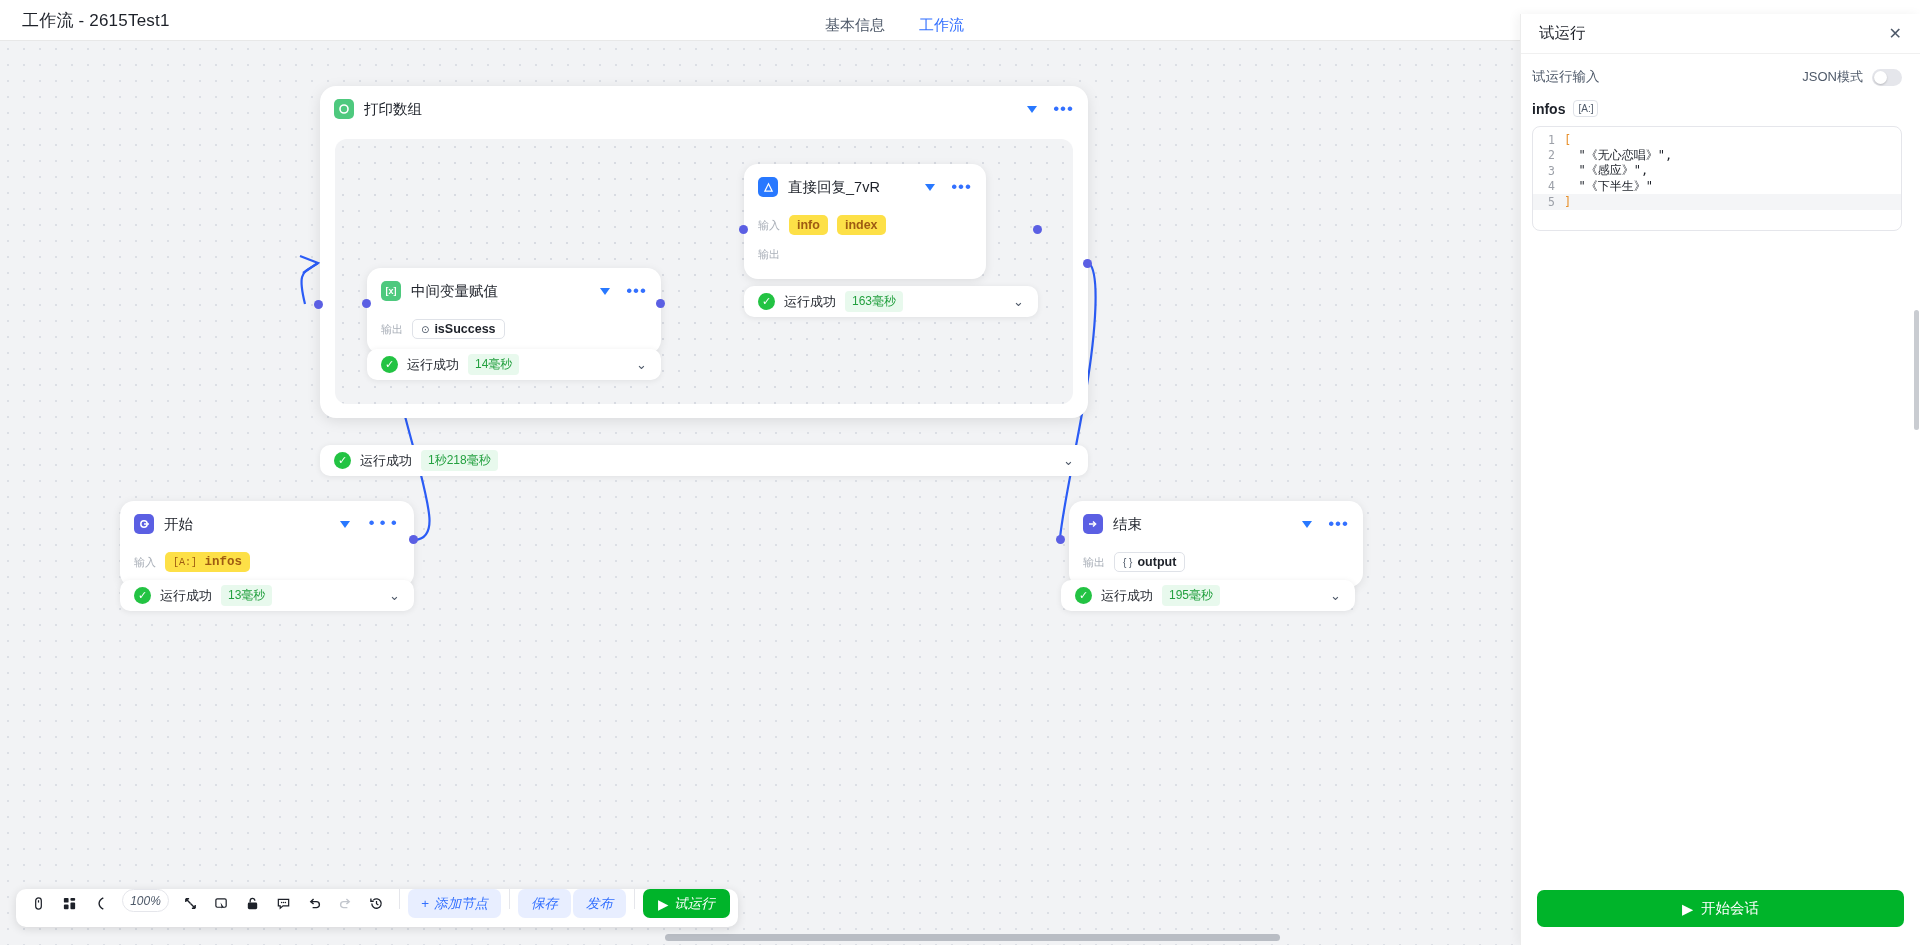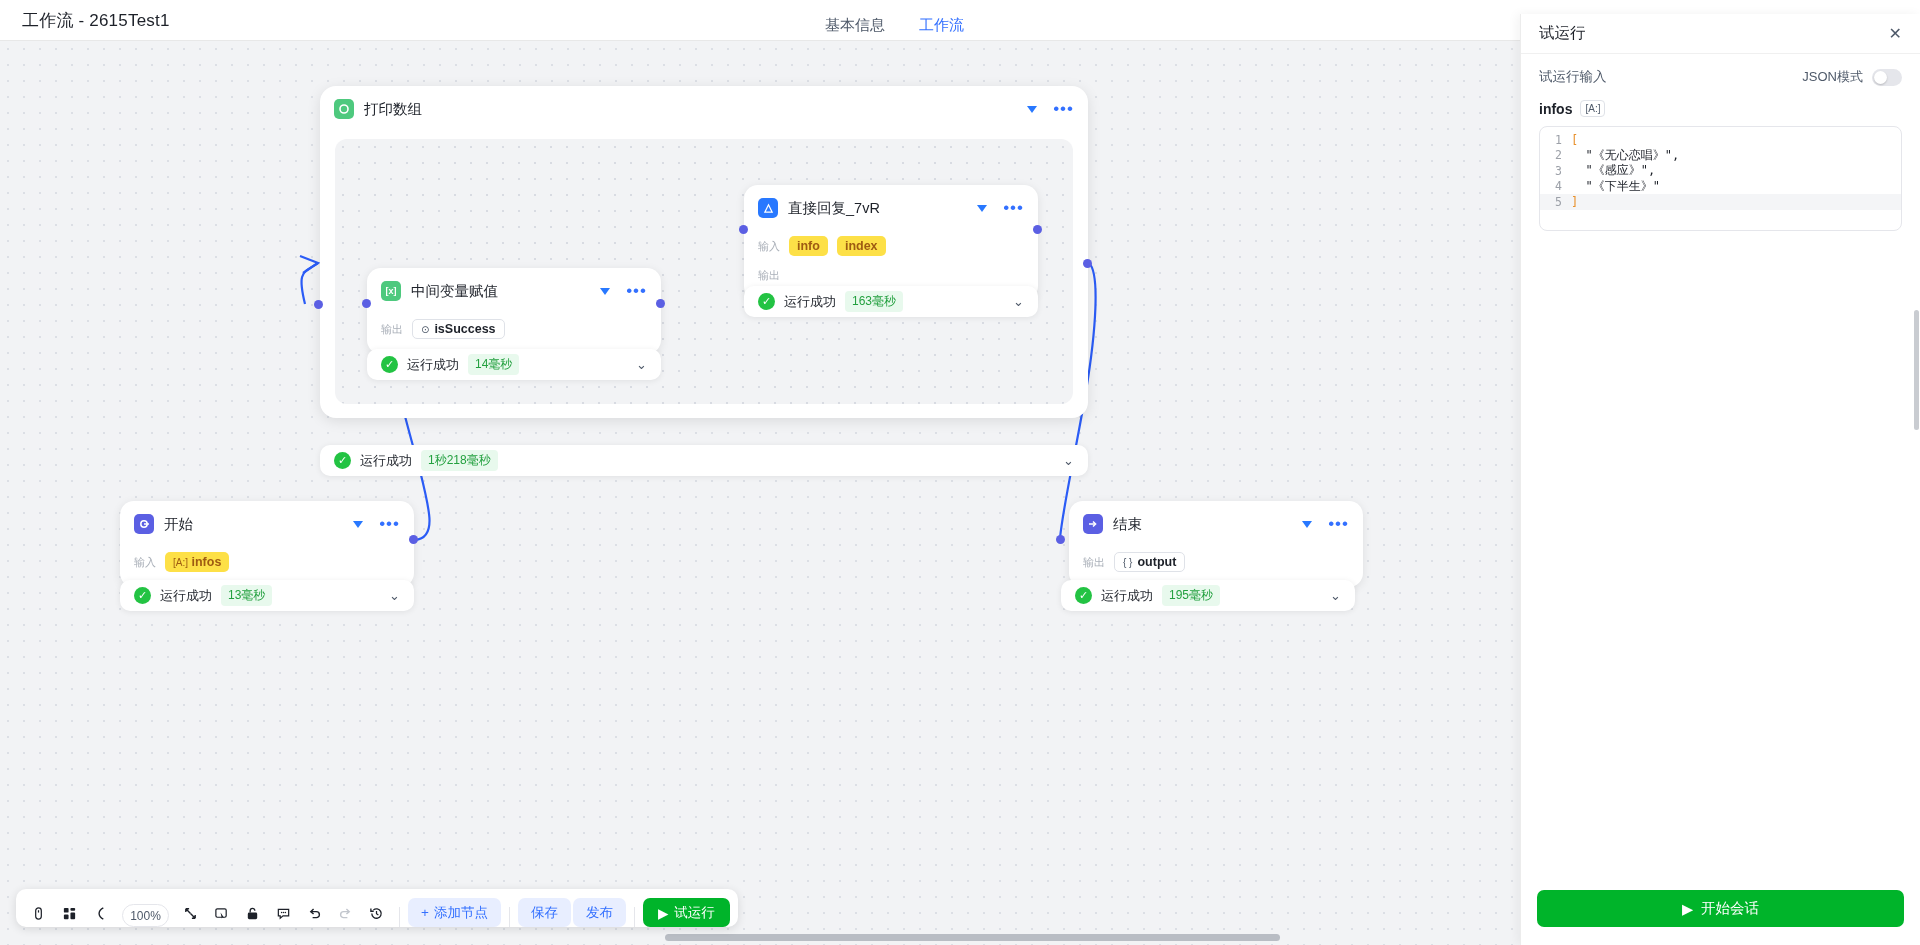--- a/index.html
+++ b/index.html
@@ -111,21 +111,21 @@
     position: absolute; left: 15px; top: 53px; width: 738px; height: 265px;
     background: #f2f3f5; border-radius: 12px;
     background-image: radial-gradient(#d8dbe2 1px, transparent 1.2px);
     background-size: 16px 16px;
   }
 
   
   .toolbar {
     position: absolute; left: 16px; bottom: 18px; height: 38px;
     background: #fff; border-radius: 10px; box-shadow: 0 2px 10px rgba(0,0,0,.12);
-    display: flex; align-items: flex-end; padding: 0 8px; gap: 2px; z-index: 20;
+    display: flex; align-items: flex-start; padding: 0 8px; gap: 2px; z-index: 20; font-style: italic;
   }
   .tb-btn {
     width: 29px; height: 28px; display: flex; align-items: center; justify-content: center;
     border-radius: 6px; cursor: pointer; color: #1d2129;
   }
   .zoom-pill {
     border: 1px solid #e5e6eb; border-radius: 13px; height: 23px; min-width: 47px;
     display: flex; align-items: center; justify-content: center;
     font-size: 12px; color: #4e5969; margin: 0 5px; cursor: pointer;
   }
@@ -151,21 +151,21 @@
     background: #ffffff; border-left: 1px solid #ececec;
     box-shadow: -3px 0 10px rgba(0,0,0,.05);
     display: flex; flex-direction: column; z-index: 30;
   }
   .panel-head {
     height: 40px; display: flex; align-items: center; padding: 0 18px;
     border-bottom: 1px solid #f0f0f0;
   }
   .panel-title { font-size: 15.5px; color: #1d2129; }
   .panel-close { margin-left: auto; font-size: 16px; color: #4e5969; cursor: pointer; }
-  .panel-body { flex: 1; padding: 14px 18px 0 18px; overflow: hidden; }
+  .panel-body { flex: 1; padding: 14px 18px 0 11px; overflow: hidden; }
   .row-between { display: flex; align-items: center; }
   .sub-label { font-size: 13.5px; color: #4e5969; }
   .json-mode { margin-left: auto; display: flex; align-items: center; gap: 9px; }
   .json-mode-label { font-size: 13px; color: #4e5969; }
   .toggle {
     width: 30px; height: 17px; border-radius: 10px; background: #e5e6eb;
     position: relative; cursor: pointer;
   }
   .toggle::after {
     content: ""; position: absolute; left: 2px; top: 2px;
@@ -243,21 +243,21 @@
         <div class="node-head-actions">
           <div class="caret-down"></div>
           <div class="dots">•••</div>
         </div>
       </div>
       <div class="loop-inner"></div>
     </div>
     <div class="anchor" style="left:314px; top:259px;"></div>
     <div class="anchor" style="left:1083px; top:218px;"></div>
 
-    <div class="node" style="left:744px; top:144px; width:294px;">
+    <div class="node" style="left:744px; top:123px; width:242px;">
       <div class="node-head">
         <div class="node-icon ic-blue">
           <svg width="11" height="11" viewBox="0 0 12 12">
             <path d="M6 2 L10 10 L2 10 Z" fill="none" stroke="#fff" stroke-width="1.3"></path>
           </svg>
         </div>
         <div class="node-title">直接回复_7vR</div>
         <div class="node-head-actions">
           <div class="caret-down"></div>
           <div class="dots">•••</div>
@@ -313,21 +313,21 @@
       <span class="chev">⌄</span>
     </div>
 
     <div class="status" style="left:320px; top:404px; width:768px; height:31px;">
       <div class="check">✓</div>
       <span class="status-text">运行成功</span>
       <span class="ms-badge">1秒218毫秒</span>
       <span class="chev">⌄</span>
     </div>
 
-    <div class="node" style="left:120px; top:460px; width:294px;">
+    <div class="node" style="left:120px; top:460px; width:294px;font-family:Liberation Mono, monospace;">
       <div class="node-head">
         <div class="node-icon ic-purple">
           <svg width="12" height="12" viewBox="0 0 12 12">
             <circle cx="6" cy="6" r="3.2" fill="none" stroke="#fff" stroke-width="1.5"></circle>
             <path d="M6 6 H11" stroke="#fff" stroke-width="1.5"></path>
           </svg>
         </div>
         <div class="node-title">开始</div>
         <div class="node-head-actions">
           <div class="caret-down"></div>

